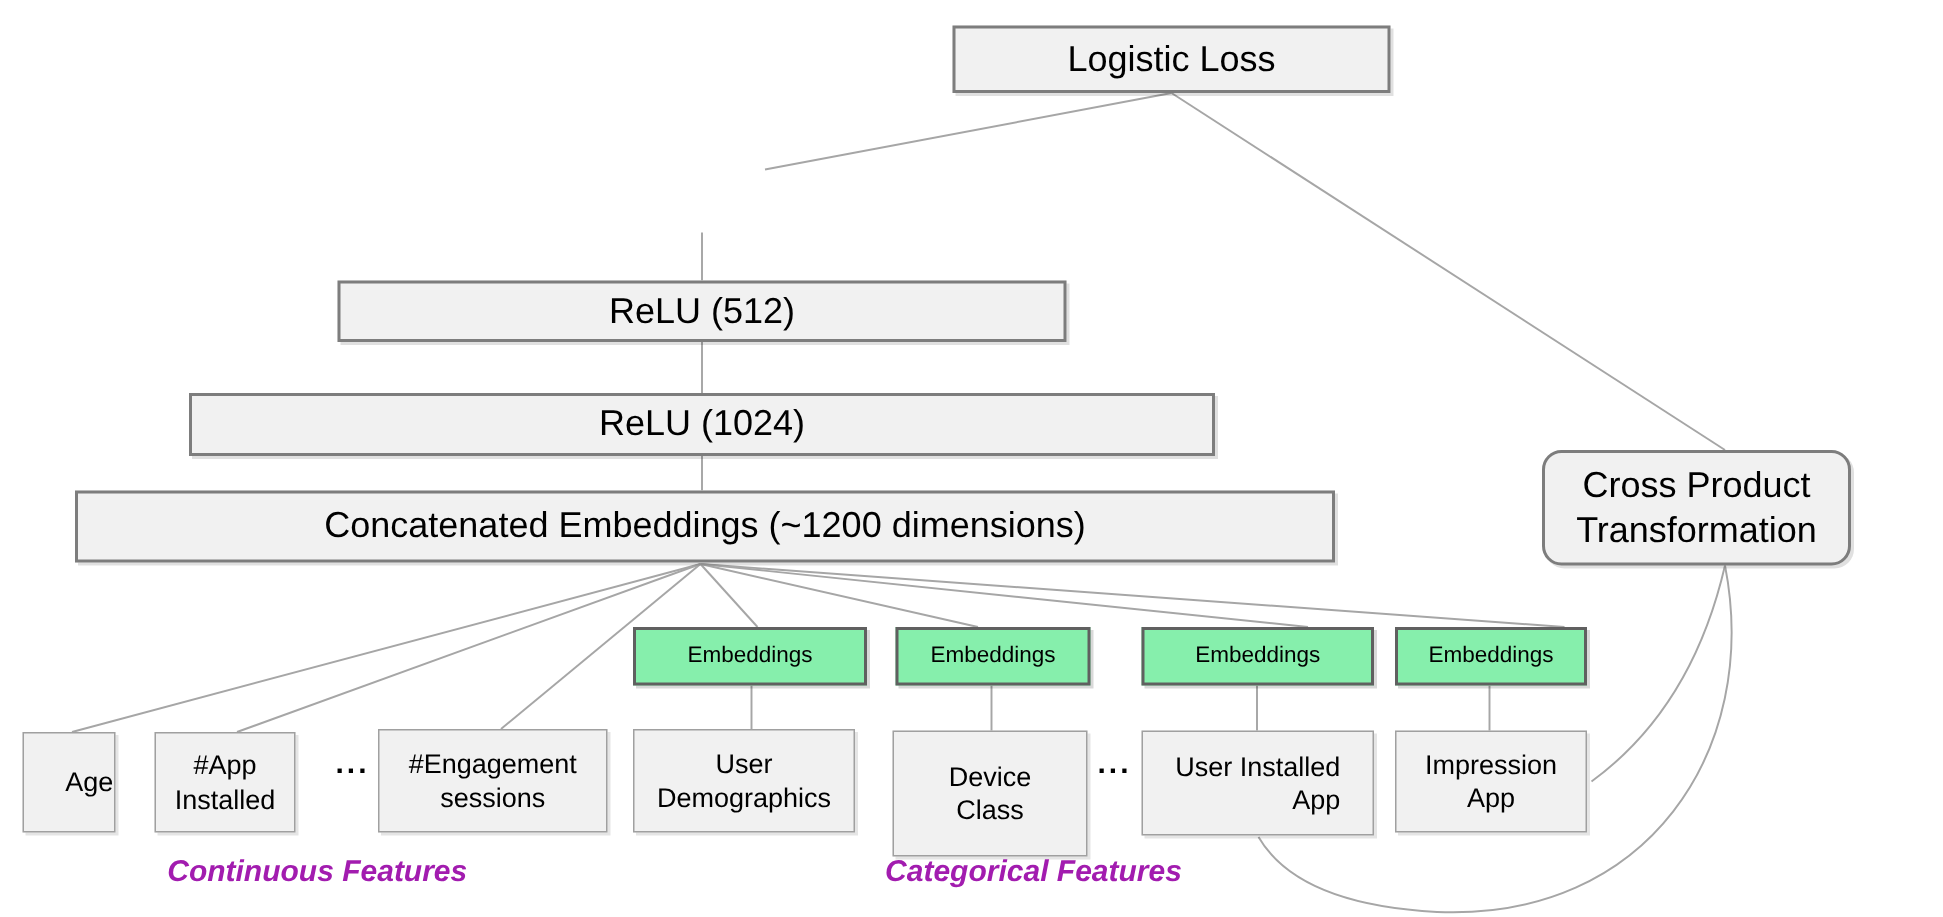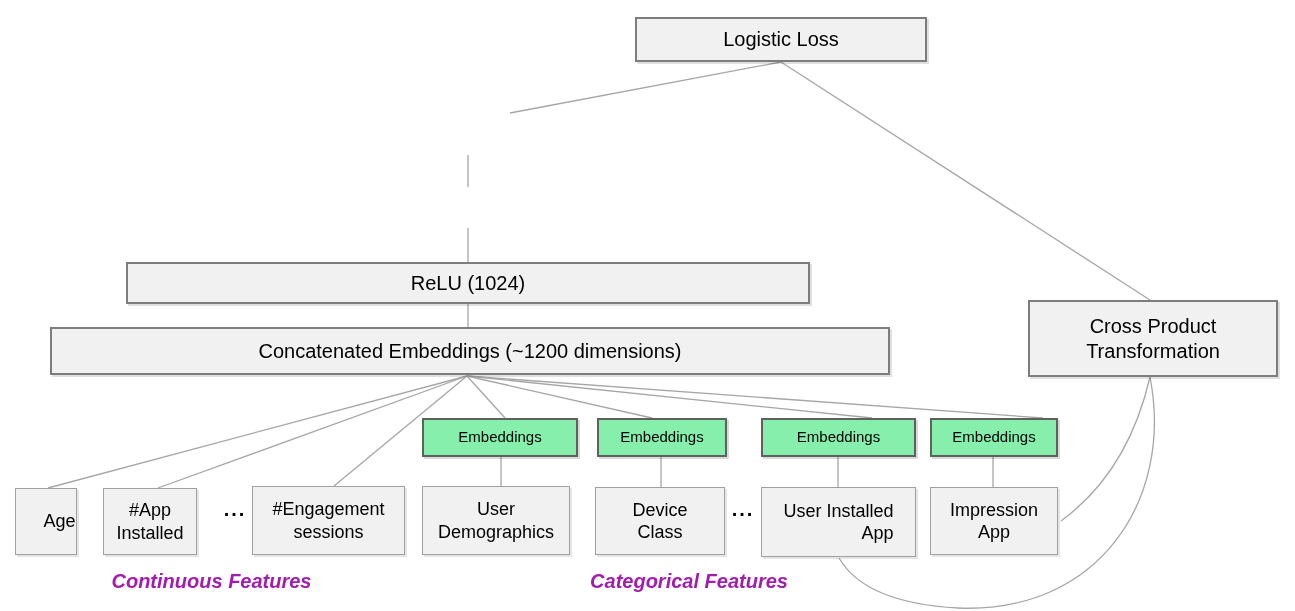--- a/index.html
+++ b/index.html
@@ -25,21 +25,21 @@
   .node {
     position: absolute;
     display: flex;
     align-items: center;
     justify-content: center;
     text-align: center;
     background: #f1f1f1;
     border: 2px solid #7d7d7d;
     box-shadow: 2px 2px 0 rgba(0,0,0,0.12);
     box-sizing: border-box;
-    font-size: 20px;
+    font-size: 24px;
     line-height: 1.25;
     white-space: pre-line;
   }
   .emb {
     background: #86efac;
     border: 2px solid #606060;
     font-size: 15px;
     box-shadow: 2px 2px 0 rgba(0,0,0,0.15);
   }
   .feat {
@@ -91,42 +91,43 @@
     <line x1="838" y1="457" x2="838" y2="489"></line>
     <line x1="993" y1="457" x2="993" y2="489"></line>
 
     <path d="M 1150 377 Q 1128 472 1061 521"></path>
     <path d="M 1150 377 C 1174 500 1098 614 958 608 C 884 604 853 582 839 558"></path>
   </svg>
 
   <div class="node" style="left:635px; top:17px; width:292px; height:45px;">Logistic Loss</div>
 
 
+  <div class="node" style="left:225px; top:187px; width:486px; height:41px;">ReLU (512)</div>
 
   <div class="node" style="left:126px; top:262px; width:684px; height:42px;">ReLU (1024)</div>
 
   <div class="node" style="left:50px; top:327px; width:840px; height:48px;">Concatenated Embeddings (~1200 dimensions)</div>
 
-  <div class="node" style="left:1028px; top:300px; width:250px; height:77px;">Cross Product
+  <div class="node" style="left:1028px; top:300px; width:206px; height:77px;border-radius:13px;">Cross Product
 Transformation</div>
 
   <div class="node emb" style="left:422px; top:418px; width:156px; height:39px;">Embeddings</div>
   <div class="node emb" style="left:597px; top:418px; width:130px; height:39px;">Embeddings</div>
   <div class="node emb" style="left:761px; top:418px; width:155px; height:39px;">Embeddings</div>
   <div class="node emb" style="left:930px; top:418px; width:128px; height:39px;">Embeddings</div>
 
   <div class="node feat" style="left:15px; top:488px; width:62px; height:67px;padding-left:27px;">Age</div>
   <div class="node feat" style="left:103px; top:488px; width:94px; height:67px;">#App
 Installed</div>
   <span class="dots" style="left:220px; top:498px; width:30px; text-align:center;">...</span>
   <div class="node feat" style="left:252px; top:486px; width:153px; height:69px;">#Engagement
 sessions</div>
   <div class="node feat" style="left:422px; top:486px; width:148px; height:69px;">User
 Demographics</div>
-  <div class="node feat" style="left:595px; top:487px; width:130px; height:68px;">Device
+  <div class="node feat" style="left:595px; top:487px; width:130px; height:84px;">Device
 Class</div>
   <span class="dots" style="left:728px; top:498px; width:30px; text-align:center;">...</span>
   <div class="node feat" style="left:761px; top:487px; width:155px; height:70px;text-align:right;">User Installed
 App</div>
   <div class="node feat" style="left:930px; top:487px; width:128px; height:68px;">Impression
 App</div>
 
   <div class="group-label" style="left:94px; top:570px; width:235px;">Continuous Features</div>
   <div class="group-label" style="left:573px; top:570px; width:232px;">Categorical Features</div>
 

